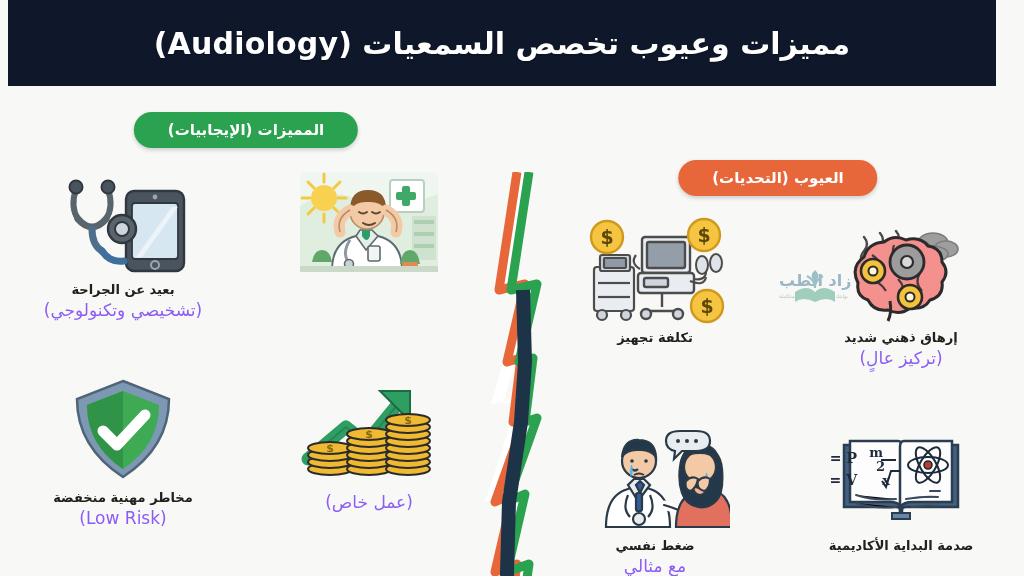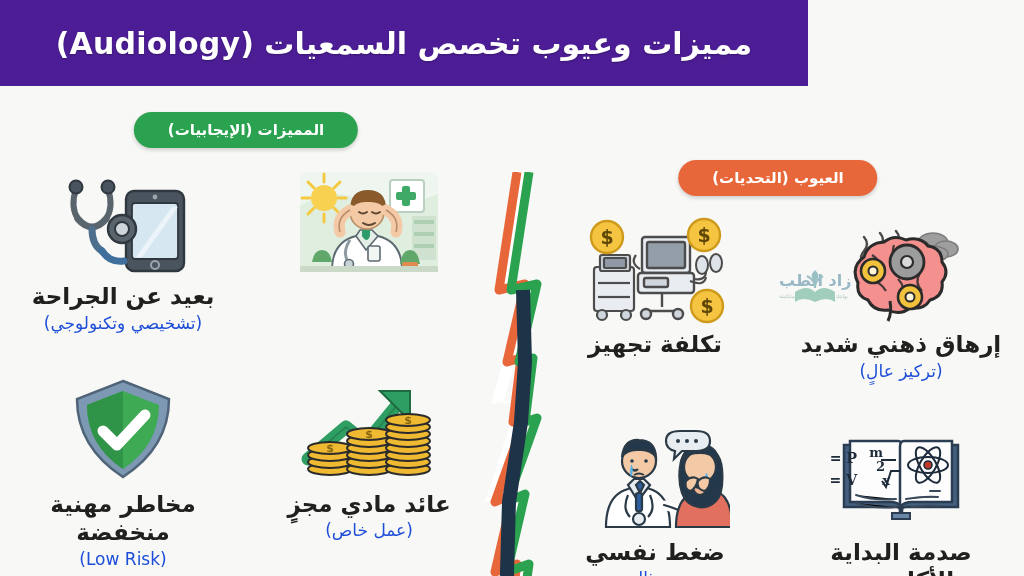--- a/index.html
+++ b/index.html
@@ -5,22 +5,22 @@
   html,body{margin:0;padding:0;}
   body{
     width:1024px;height:576px;overflow:hidden;
     background:#f7f7f5;
     font-family:"DejaVu Sans","Liberation Sans",sans-serif;
   }
   .page{position:relative;width:1024px;height:576px;background:#f8f8f6;}
 
   
   .header{
-    position:absolute;left:0;top:0;width:808px;height:86px;
-    background:#4c1d95;display:flex;align-items:center;justify-content:center;
+    position:absolute;left:8px;top:0;width:988px;height:86px;
+    background:#0f172a;display:flex;align-items:center;justify-content:center;
   }
   .header-title{
     color:#ffffff;font-size:30px;font-weight:bold;letter-spacing:.2px;
     text-align:center;line-height:1.1;direction:rtl;
     text-shadow:0 1px 2px rgba(0,0,0,.25);
   }
 
   
   .board{position:absolute;left:0;top:86px;width:1024px;height:490px;}
   .col{position:absolute;top:0;width:492px;height:490px;}
@@ -36,22 +36,22 @@
   .pill-neg{background:#e8673a;}
   .pill-pos{background:#2ba24f;}
 
   .grid{
     position:absolute;top:72px;left:0;width:492px;height:415px;
     display:grid;grid-template-columns:1fr 1fr;grid-template-rows:1fr 1fr;
   }
   .cell{display:flex;flex-direction:column;align-items:center;justify-content:flex-start;padding-top:8px;}
   .art{height:112px;display:flex;align-items:center;justify-content:center;}
   .cap{text-align:center;direction:rtl;margin-top:4px;}
-  .cap-main{font-size:23px;font-weight:bold;color:#20201f;line-height:1.25;}
-  .cap-sub{font-size:17px;color:#1d4ed8;line-height:1.3;margin-top:1px;}
+  .cap-main{font-size:13px;font-weight:bold;color:#20201f;line-height:1.25;}
+  .cap-sub{font-size:17px;color:#8b5cf6;line-height:1.3;margin-top:1px;}
 
   
   .divider{position:absolute;left:455px;top:86px;width:115px;height:490px;pointer-events:none;}
 
   
   .watermark{
     position:absolute;left:735px;top:172px;width:128px;height:62px;
     opacity:.55;display:flex;align-items:center;justify-content:flex-end;
   }
 </style>
@@ -364,21 +364,20 @@
                   <ellipse cx="114" cy="66" rx="22" ry="6"></ellipse>
                     <ellipse cx="114" cy="59" rx="22" ry="6"></ellipse>
                   <ellipse cx="114" cy="52" rx="22" ry="6"></ellipse>
                     <ellipse cx="114" cy="45" rx="22" ry="6"></ellipse>
                 </g>
                 <text x="114" y="49" font-size="11" font-weight="bold" fill="#8a6a10" text-anchor="middle" stroke="none" font-family="DejaVu Sans, sans-serif">$</text>
               </g>
             </svg>
           </div>
           <div class="cap">
-            <div class="cap-main">عائد مادي مجزٍ</div>
             <div class="cap-sub">(عمل خاص)</div>
           </div>
         </div>
 
         <div class="cell">
           <div class="art">
             <svg width="120" height="110" viewBox="0 0 120 110">
               <path d="M60 6 L106 24 q0 48 -46 78 Q14 72 14 24z" fill="#7d98b3" stroke="#4f6478" stroke-width="2.5"></path>
               <path d="M60 16 L96 30 q0 40 -36 64 Q24 70 24 30z" fill="#3faa54"></path>
               <path d="M60 16 L60 94 Q24 70 24 30z" fill="#2f9348"></path>

